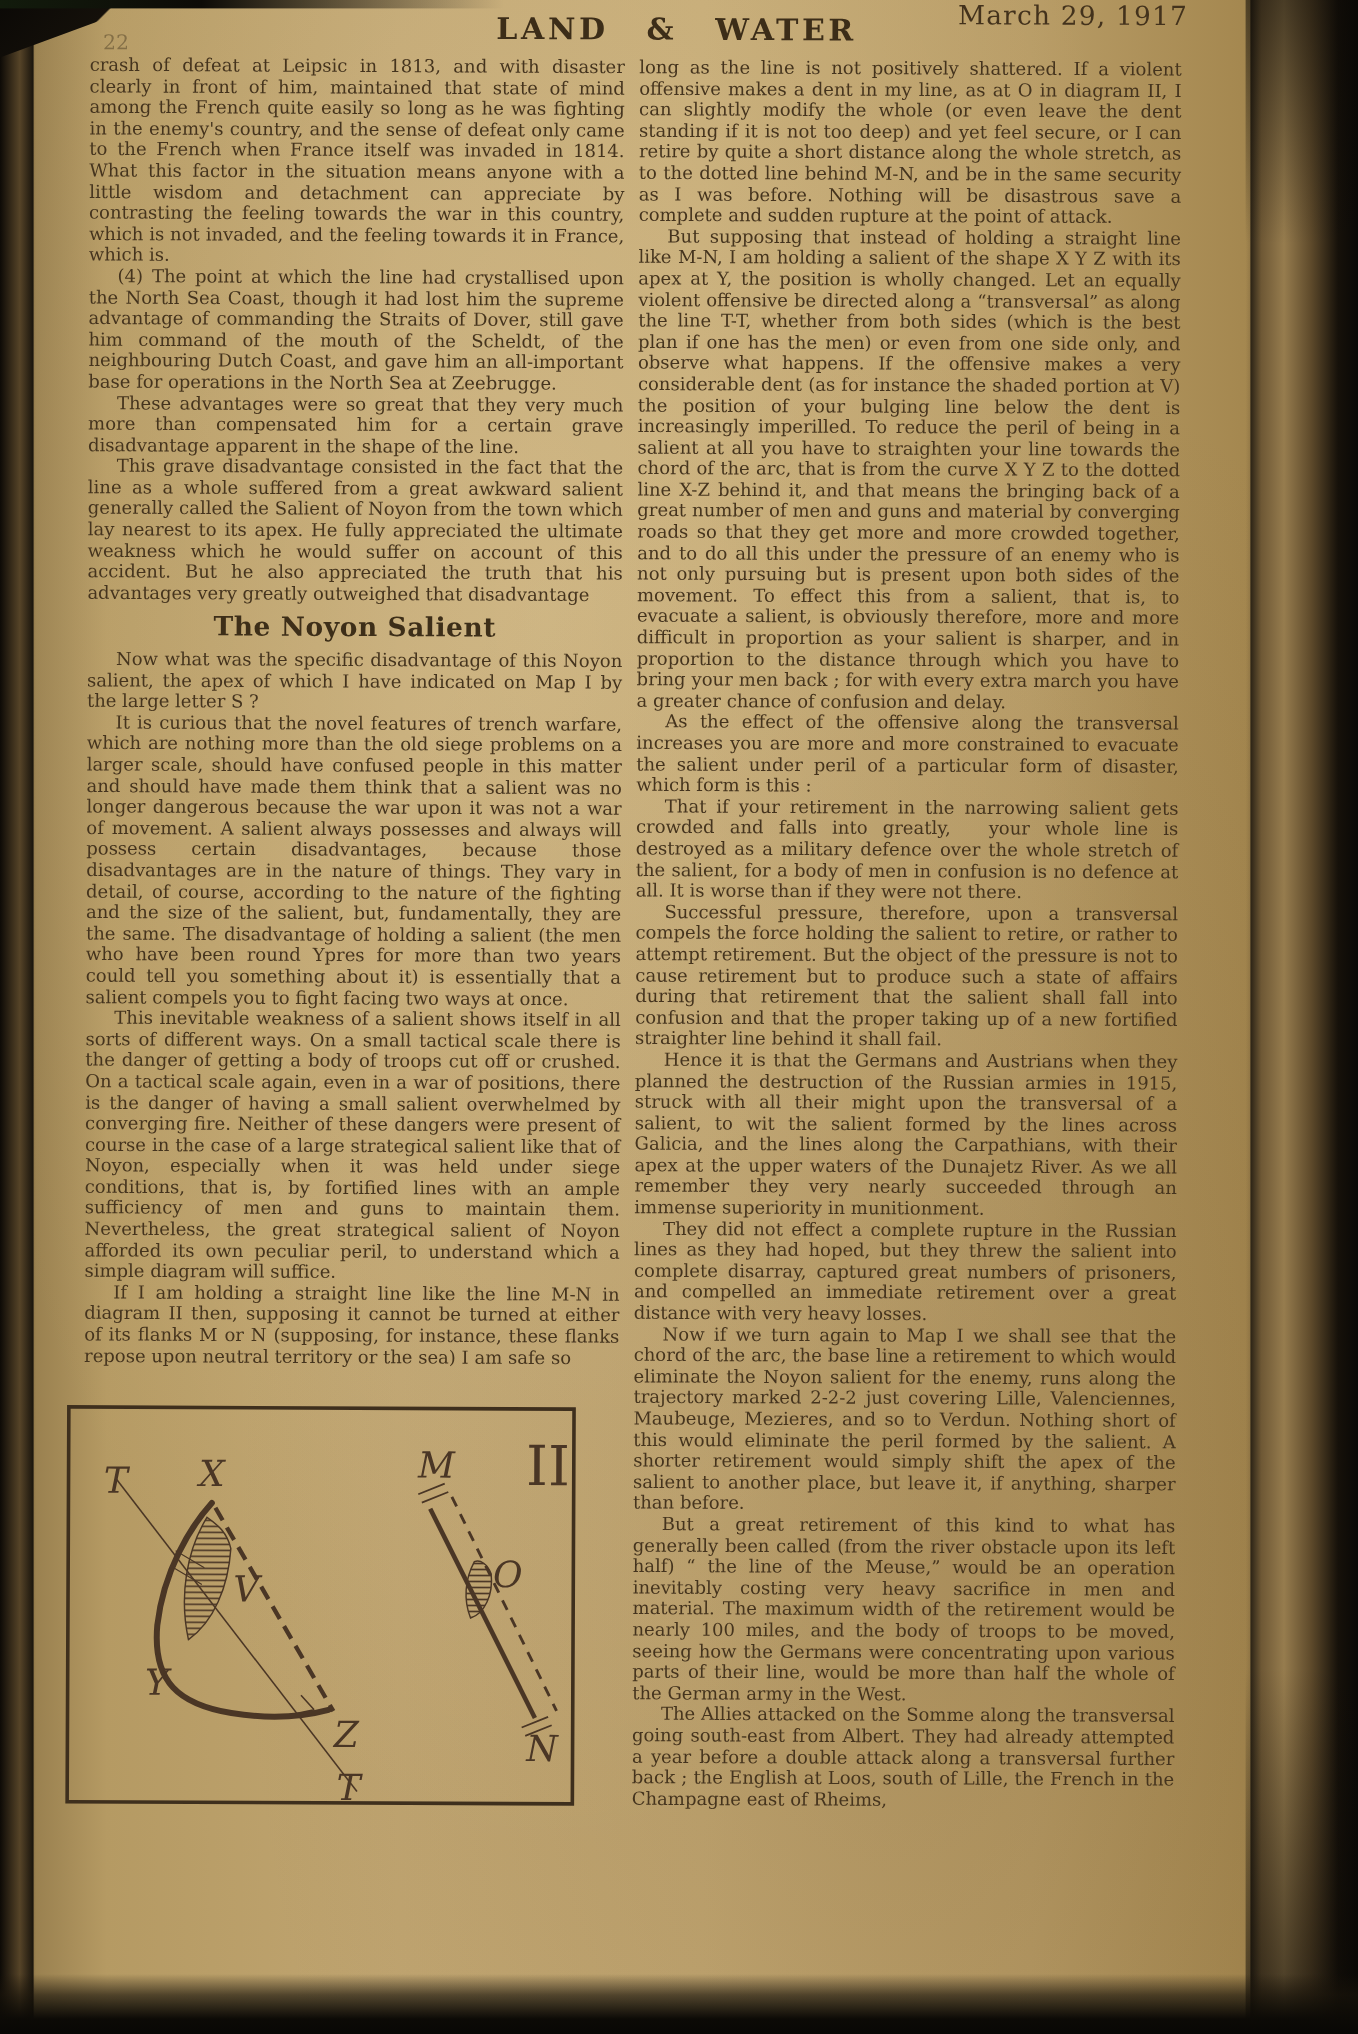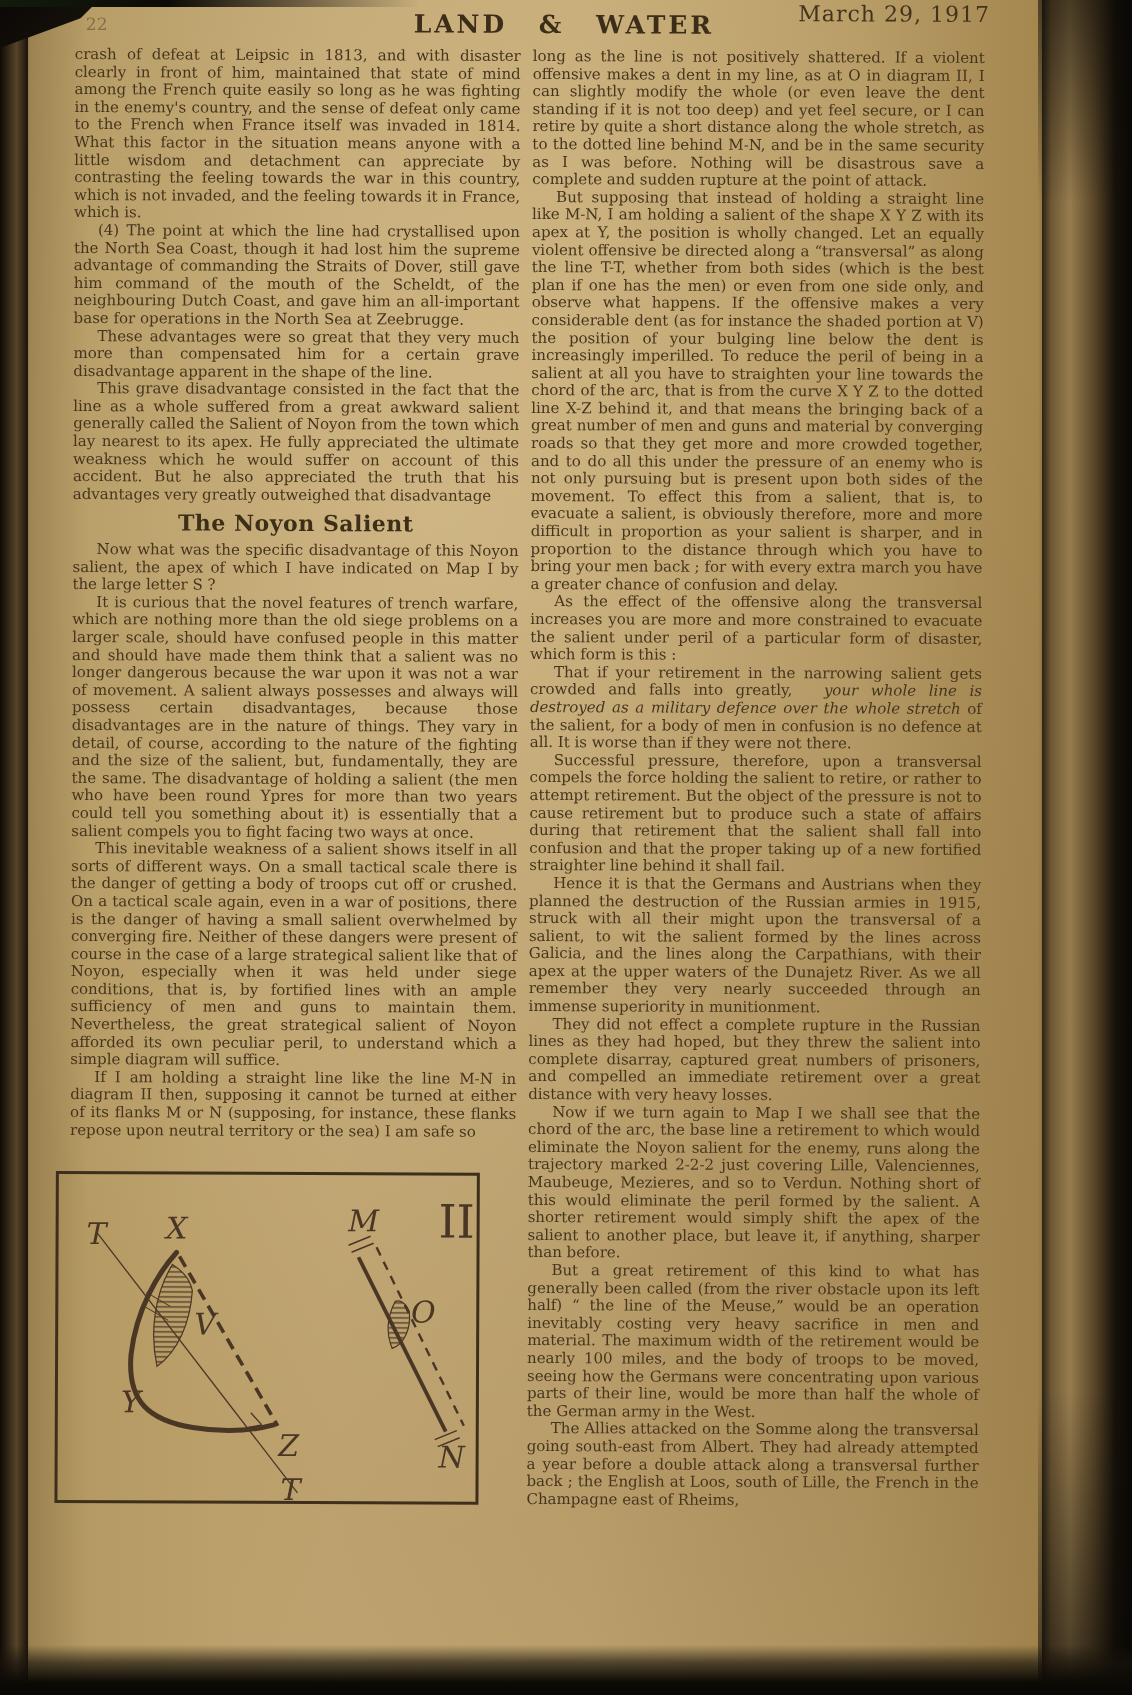--- a/index.html
+++ b/index.html
@@ -16,27 +16,27 @@
       linear-gradient(90deg,#99804f 0%,#b59a63 6%,#c0a571 30%,#c3a873 55%,#b89c66 82%,#a4874f 100%);
   }
   .content{position:absolute;inset:0;transform:rotate(0.25deg);transform-origin:50% 0;color:#45341e;}
   .masthead-title{
     position:absolute;left:0;right:0;top:10px;text-align:center;margin-left:58px;
     font-size:25px;font-weight:bold;letter-spacing:3px;word-spacing:20px;color:#3c2d18;
   }
   .masthead-date{
     position:absolute;right:52px;top:0;font-size:22px;color:#43321c;letter-spacing:1px;
   }
-  .page-number{position:absolute;left:58px;top:16px;font-size:17px;opacity:.38;color:#2f2412;}
+  .page-number{position:absolute;left:58px;top:28px;font-size:17px;opacity:.38;color:#2f2412;}
   .col{position:absolute;top:48px;font-size:15px;line-height:17.6px;text-align:justify;}
   .col-left{left:47px;width:446px;}
   .col-right{left:505px;width:452px;}
   p.para{margin:0;text-align:justify;}
   p.ind{text-indent:1.6em;}
-  .ital{font-style:italic;margin-left:19px;}
+  .ital{margin-left:19px;}
   h2.sec-heading{
     margin:11px 0 9px;text-align:center;font-size:22px;font-weight:bold;
     letter-spacing:0.5px;color:#3d2e18;
   }
   .diagram-box{
     width:424px;height:332px;margin:32px 0 0 -14px;
     border:3px solid #3e2f1d;position:relative;box-sizing:border-box;
   }
   .diagram-box svg{position:absolute;left:0;top:0;}
   .dlabel{font-family:"DejaVu Serif",serif;font-style:italic;font-size:30px;fill:#4a3625;}

